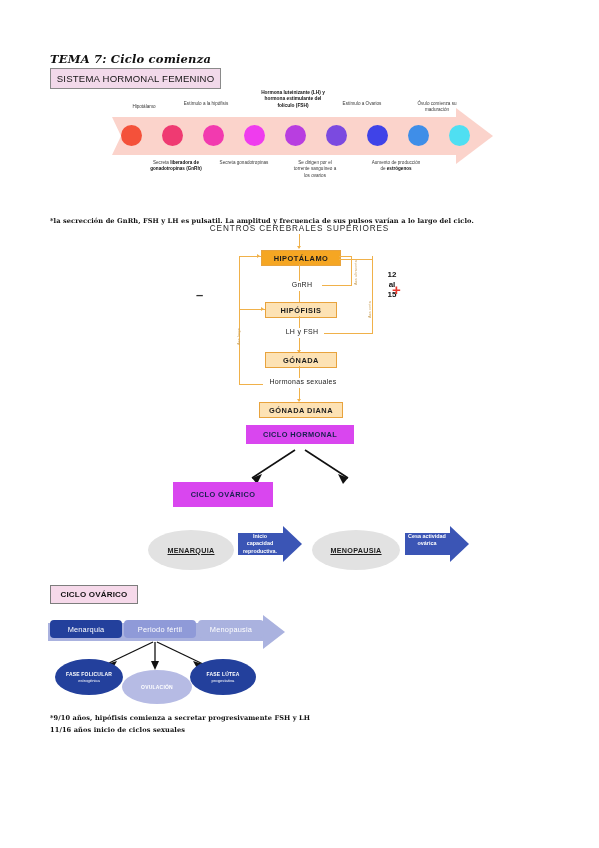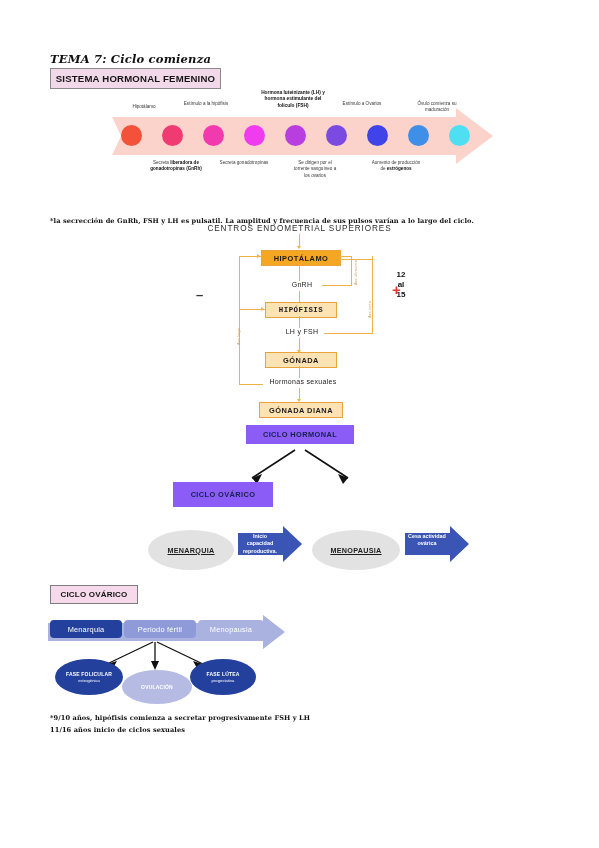--- a/index.html
+++ b/index.html
@@ -15,21 +15,21 @@
     position:absolute;left:50px;top:52px;
     font-family:"DejaVu Serif",serif;
     font-weight:bold;font-style:italic;font-size:11.5px;letter-spacing:.2px;
     color:#111;
   }
   .sistema-box{
     position:absolute;left:50px;top:68px;width:169px;height:19px;
     background:#f2d9ea;border:1px solid #8a8a8a;
     display:flex;align-items:center;justify-content:center;
   }
-  .sistema-box span{font-size:9.6px;font-weight:bold;letter-spacing:.2px;color:#151515;}
+  .sistema-box span{font-size:9.6px;font-weight:normal;letter-spacing:.2px;color:#151515;}
 
   
   .band{position:absolute;left:112px;top:117px;width:380px;height:38px;}
   .band-body{
     position:absolute;left:0;top:0;width:345px;height:38px;
     background:#fbd3cb;
   }
   .band-tip{
     position:absolute;left:344px;top:-9px;width:0;height:0;
     border-top:28px solid transparent;border-bottom:28px solid transparent;
@@ -97,21 +97,21 @@
   }
   .plus{
     position:absolute;color:#e8372c;font-size:15px;font-weight:bold;line-height:1;
   }
   .minus{
     position:absolute;color:#333;font-size:13px;font-weight:bold;line-height:1;
   }
 
   .bluebox{
     position:absolute;display:flex;align-items:center;justify-content:center;
-    background:#8b5cf6;font-size:7.4px;font-weight:bold;letter-spacing:.4px;color:#16204d;
+    background:#d946ef;font-size:7.4px;font-weight:bold;letter-spacing:.4px;color:#16204d;
   }
   .blackarrow{position:absolute;}
 
   
   .ellipse-grey{
     position:absolute;border-radius:50%;background:#e2e2e2;
     display:flex;align-items:center;justify-content:center;
     font-size:7.2px;font-weight:bold;color:#1d1d1d;letter-spacing:.3px;
   }
   .ellipse-grey span{text-decoration:underline;}
@@ -201,34 +201,34 @@
   <div class="botlabel" style="left:293px;top:160px;width:44px;">
     <span>Se dirigen por el torrente sanguíneo a los ovarios</span>
   </div>
   <div class="botlabel" style="left:370px;top:160px;width:52px;">
     <span>Aumento de producción de</span>
     <b>estrógenos</b>
   </div>
 
   <div class="note" style="left:50px;top:217px;">*la secrección de GnRh, FSH y LH es pulsatil. La amplitud y frecuencia de sus pulsos varían a lo largo del ciclo.</div>
 
-  <div class="fc-title">CENTROS ENDOMETRIAL SUPERIORES</div>
+  <div class="fc-title">CENTROS CEREBRALES SUPERIORES</div>
 
   <div class="vline" style="left:299px;top:234px;height:14px;"></div>
   <div class="varrow" style="left:296.5px;top:246px;"></div>
 
   <div class="fbox strong" style="left:261px;top:250px;width:78px;height:14px;">HIPOTÁLAMO</div>
 
   <div class="vline" style="left:299px;top:264px;height:19px;"></div>
   <div class="plain" style="left:276px;top:281px;width:46px;">GnRH</div>
 
   <div class="vline" style="left:299px;top:291px;height:17px;"></div>
   <div class="varrow" style="left:296.5px;top:306px;"></div>
 
-  <div class="fbox light" style="left:265px;top:302px;width:70px;height:14px;font-family:Liberation Mono, monospace;">HIPÓFISIS</div>
+  <div class="fbox light" style="left:265px;top:302px;width:70px;height:14px;">HIPÓFISIS</div>
 
   <div class="vline" style="left:299px;top:316px;height:14px;"></div>
   <div class="plain" style="left:274px;top:328px;width:50px;">LH y FSH</div>
 
   <div class="vline" style="left:299px;top:338px;height:14px;"></div>
   <div class="varrow" style="left:296.5px;top:350px;"></div>
 
   <div class="fbox light" style="left:265px;top:352px;width:70px;height:14px;">GÓNADA</div>
 
   <div class="vline" style="left:299px;top:366px;height:13px;"></div>
@@ -250,21 +250,21 @@
   <div class="vline" style="left:351px;top:256px;height:30px;"></div>
   <div class="hline" style="left:339px;top:256px;width:12px;"></div>
   <div class="hline" style="left:322px;top:285px;width:29px;"></div>
   <div class="rotlabel" style="left:354px;top:285px;">Asa ultracorta</div>
 
   <div class="vline" style="left:372px;top:256px;height:78px;"></div>
   <div class="hline" style="left:339px;top:259px;width:33px;"></div>
   <div class="hline" style="left:324px;top:333px;width:48px;"></div>
   <div class="rotlabel" style="left:368px;top:318px;">Asa corta</div>
 
-  <div class="num1214" style="left:393px;top:270px;width:16px;">
+  <div class="num1214" style="left:384px;top:270px;width:16px;">
     <div>12</div>
     <div>al</div>
     <div>15</div>
   </div>
   <div class="plus" style="left: 392px; top: 282px; color: rgb(232, 55, 44);">+</div>
   <div class="minus" style="left:196px;top:288px;">–</div>
 
   <div class="bluebox" style="left:246px;top:425px;width:108px;height:19px;">CICLO HORMONAL</div>
 
   <svg class="blackarrow" style="left:200px;top:448px;width:200px;height:38px;" viewBox="0 0 200 38">

